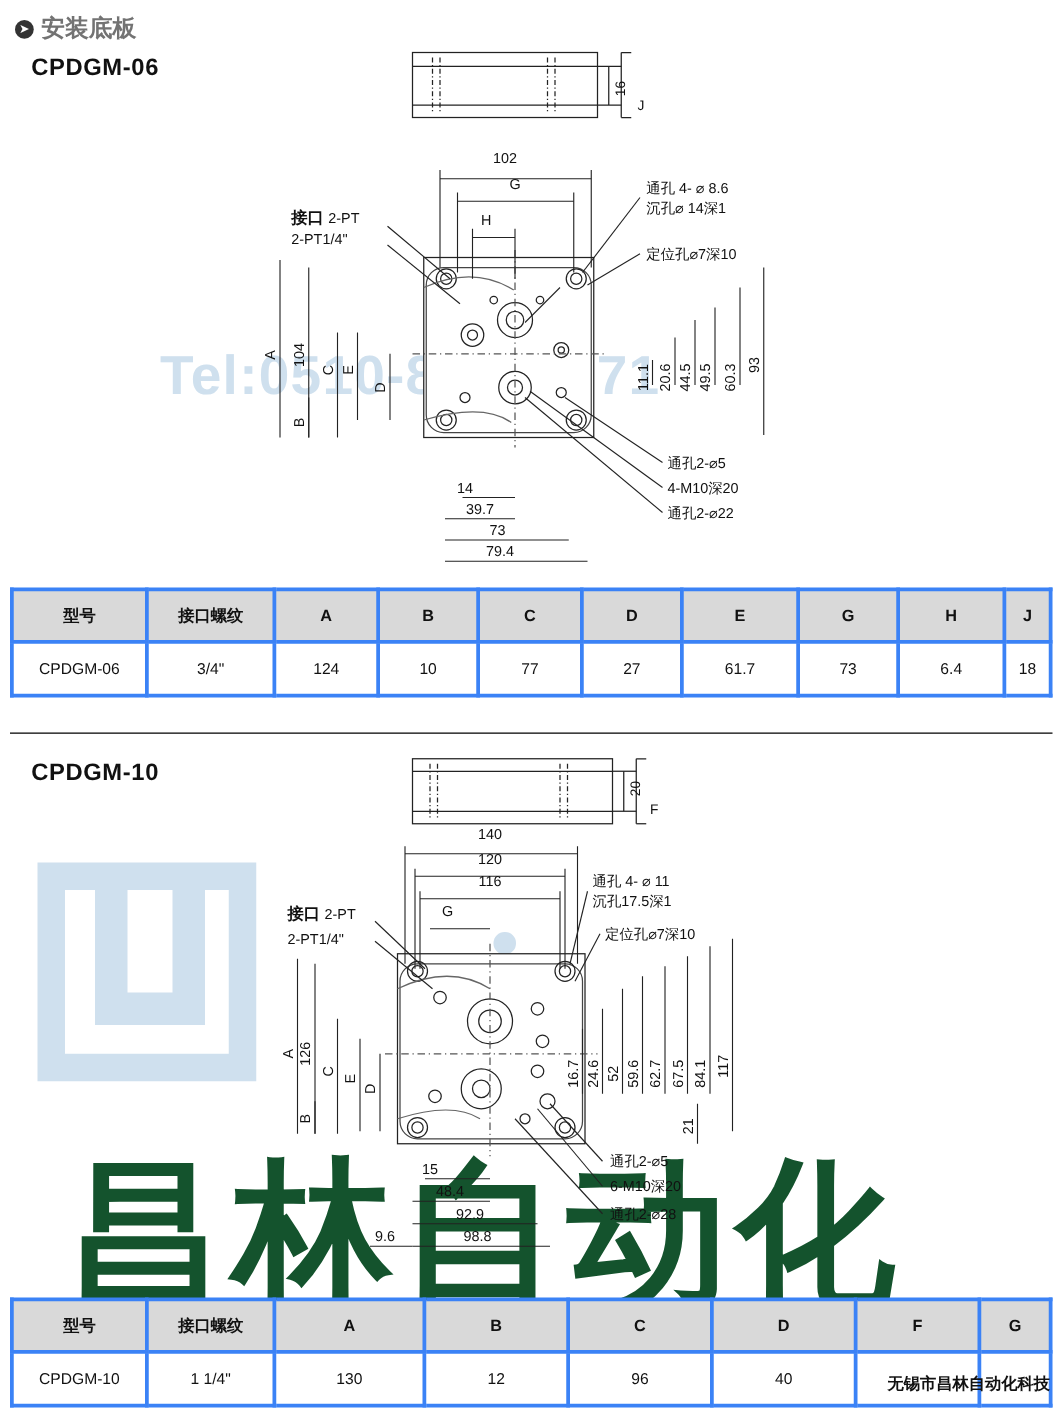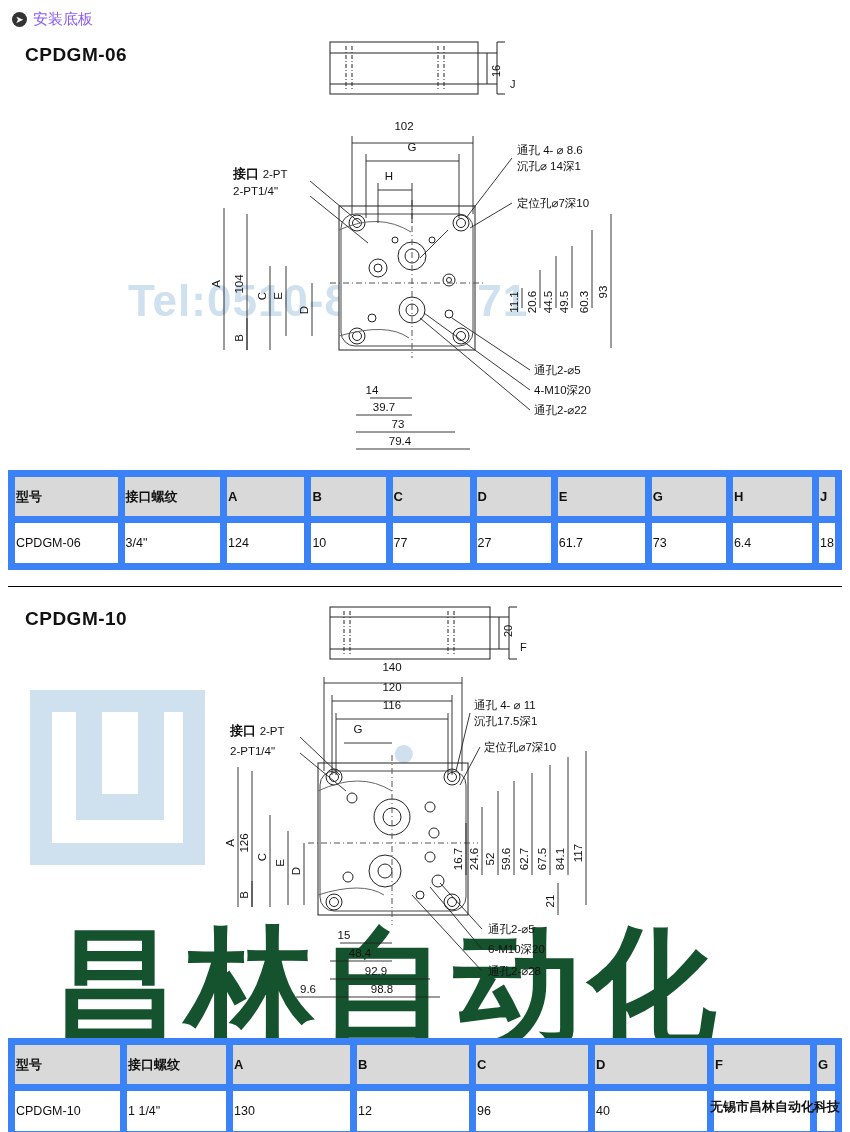--- a/index.html
+++ b/index.html
@@ -13,21 +13,21 @@
   }
   .page{position:relative;width:850px;height:1132px;}
 
   
   .hdr{position:absolute;left:12px;top:10px;display:flex;align-items:center;gap:6px;}
   .hdr .bullet{
     width:15px;height:15px;border-radius:50%;
     background:#333;color:#fff;font-size:10px;line-height:15px;text-align:center;
     font-family:"Liberation Sans",sans-serif;
   }
-  .hdr .t{font-size:15px;font-weight:normal;color:#8b5cf6;}
+  .hdr .t{font-size:19px;font-weight:bold;color:#737373;}
 
   .model-title{position:absolute;font-size:19px;font-weight:bold;letter-spacing:.5px;}
   #t06{left:25px;top:44px;}
   #t10{left:25px;top:608px;}
 
   
   .wm{
     position:absolute;color:#cfe0ee;font-weight:bold;
     pointer-events:none;user-select:none;
   }
@@ -41,21 +41,21 @@
 
   
   .dwg{position:absolute;}
   #dwg06{left:0;top:18px;width:850px;height:445px;}
   #dwg10{left:0;top:595px;width:850px;height:440px;}
 
   svg{display:block;}
 
   
   table{border-collapse:collapse;position:absolute;font-size:12.5px;}
-  table td,table th{border:7px solid #3b82f6;text-align:left;}
+  table td,table th{border:3px solid #3b82f6;text-align:center;}
   thead th{background:#d9d9d9;height:37px;font-weight:bold;font-size:13px;}
   tbody td{height:38px;}
   #tbl06{left:8px;top:470px;width:834px;}
   #tbl10{left:8px;top:1038px;width:834px;}
 
   .divider{position:absolute;left:8px;width:834px;height:1px;background:#000;}
 
   .footer-cn{position:absolute;right:10px;top:1098px;font-size:13px;font-weight:bold;color:#111;}
 </style>
 </head>

